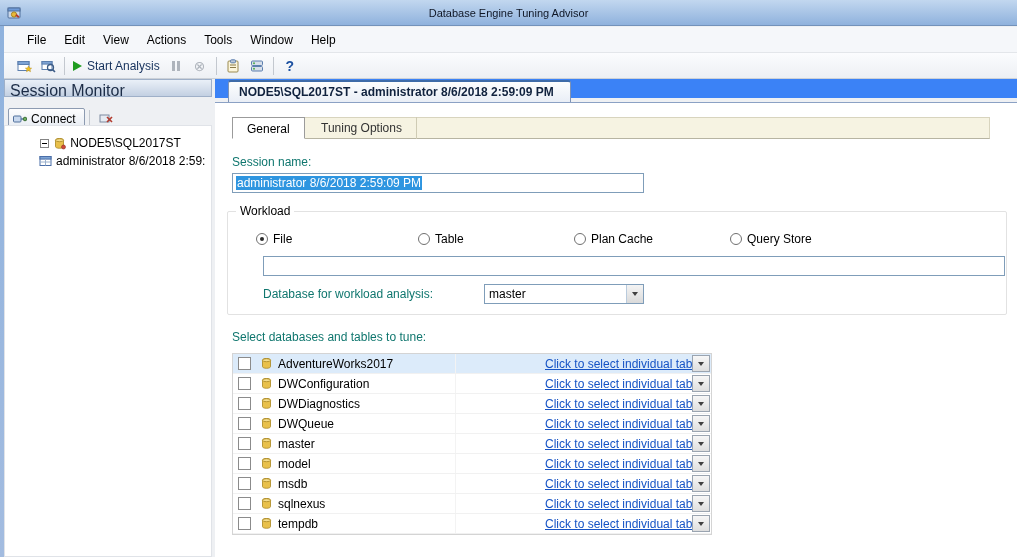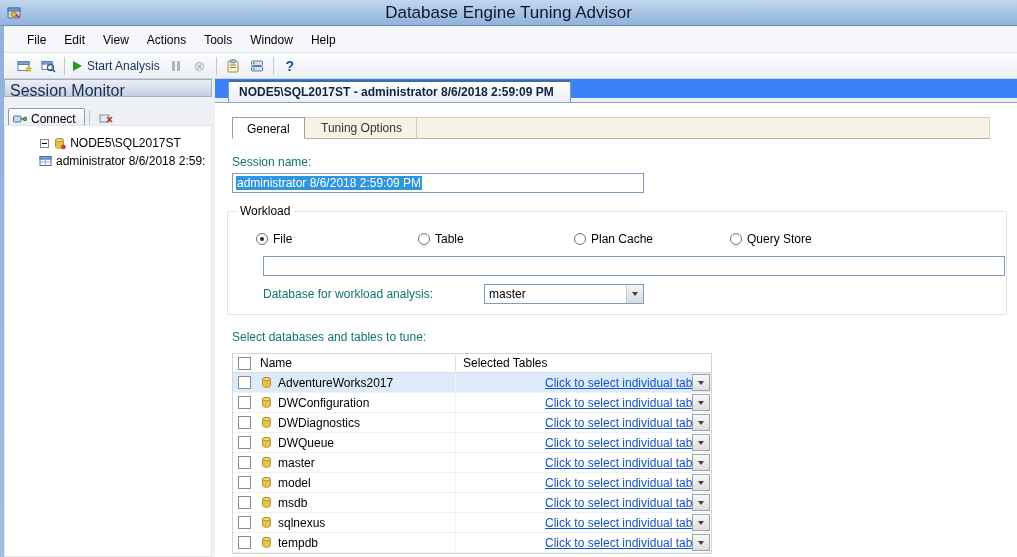--- a/index.html
+++ b/index.html
@@ -10,21 +10,21 @@
   }
   .window { position:relative; width:1017px; height:557px; background:#eef0f3; }
 
   
   .titlebar{ position:absolute; left:0; top:0; width:100%; height:26px;
     background:linear-gradient(#c2d7ef,#8fb2dd); border-bottom:1px solid #7392ba;
     display:flex; align-items:center; }
   .left-frame{ position:absolute; left:0; top:26px; width:4px; bottom:0;
     background:linear-gradient(#8fb2dd,#a3bce0); z-index:5;}
   .app-icon{ margin-left:6px; width:16px; height:16px; display:inline-block; }
-  .title-text{ position:absolute; left:0; right:0; text-align:center; font-size:17px; color:#0f1726; }
+  .title-text{ position:absolute; left:0; right:0; text-align:center; font-size:11px; color:#0f1726; }
 
   
   .menubar{ position:absolute; left:4px; top:27px; right:0; height:26px;
     background:#f5f7fa; border-bottom:1px solid #e3e6ea; display:flex; align-items:stretch; padding-left:14px;}
   .menu-item{ padding:6px 9px 0 9px; cursor:default; }
 
   
   .toolbar{ position:absolute; left:4px; top:53px; right:0; height:26px;
     background:linear-gradient(#fbfcfe,#edf0f4); border-bottom:1px solid #ccd1d8;
     display:flex; align-items:center; padding-left:8px;text-align:right; }
@@ -280,25 +280,20 @@
           <span class="combo-text">master</span>
           <span class="combo-btn">
               <i class="arr-down"></i>
             </span>
         </div>
       </div>
 
       <span class="field-label" style="left:17px; top:227px;">Select databases and tables to tune:</span>
 
       <div class="dbtable">
-        <div class="thead">
-          <span class="cb"></span>
-          <span class="th-name">Name</span>
-          <span class="th-tables">Selected Tables</span>
-        </div>
 
         <div class="trow hl">
           <span class="cb"></span>
           <span class="dbicon">
               <svg width="13" height="13">
                 <path d="M2.5 3.2c0-1 1.8-1.7 4-1.7s4 .7 4 1.7v6.4c0 1-1.8 1.7-4 1.7s-4-.7-4-1.7z" fill="#e9c04a" stroke="#a8851e" stroke-width="0.8"></path>
                 <ellipse cx="6.5" cy="3.2" rx="4" ry="1.5" fill="#f5dd8c" stroke="#a8851e" stroke-width="0.8"></ellipse>
               </svg>
             </span>
           <span class="rname">AdventureWorks2017</span>

